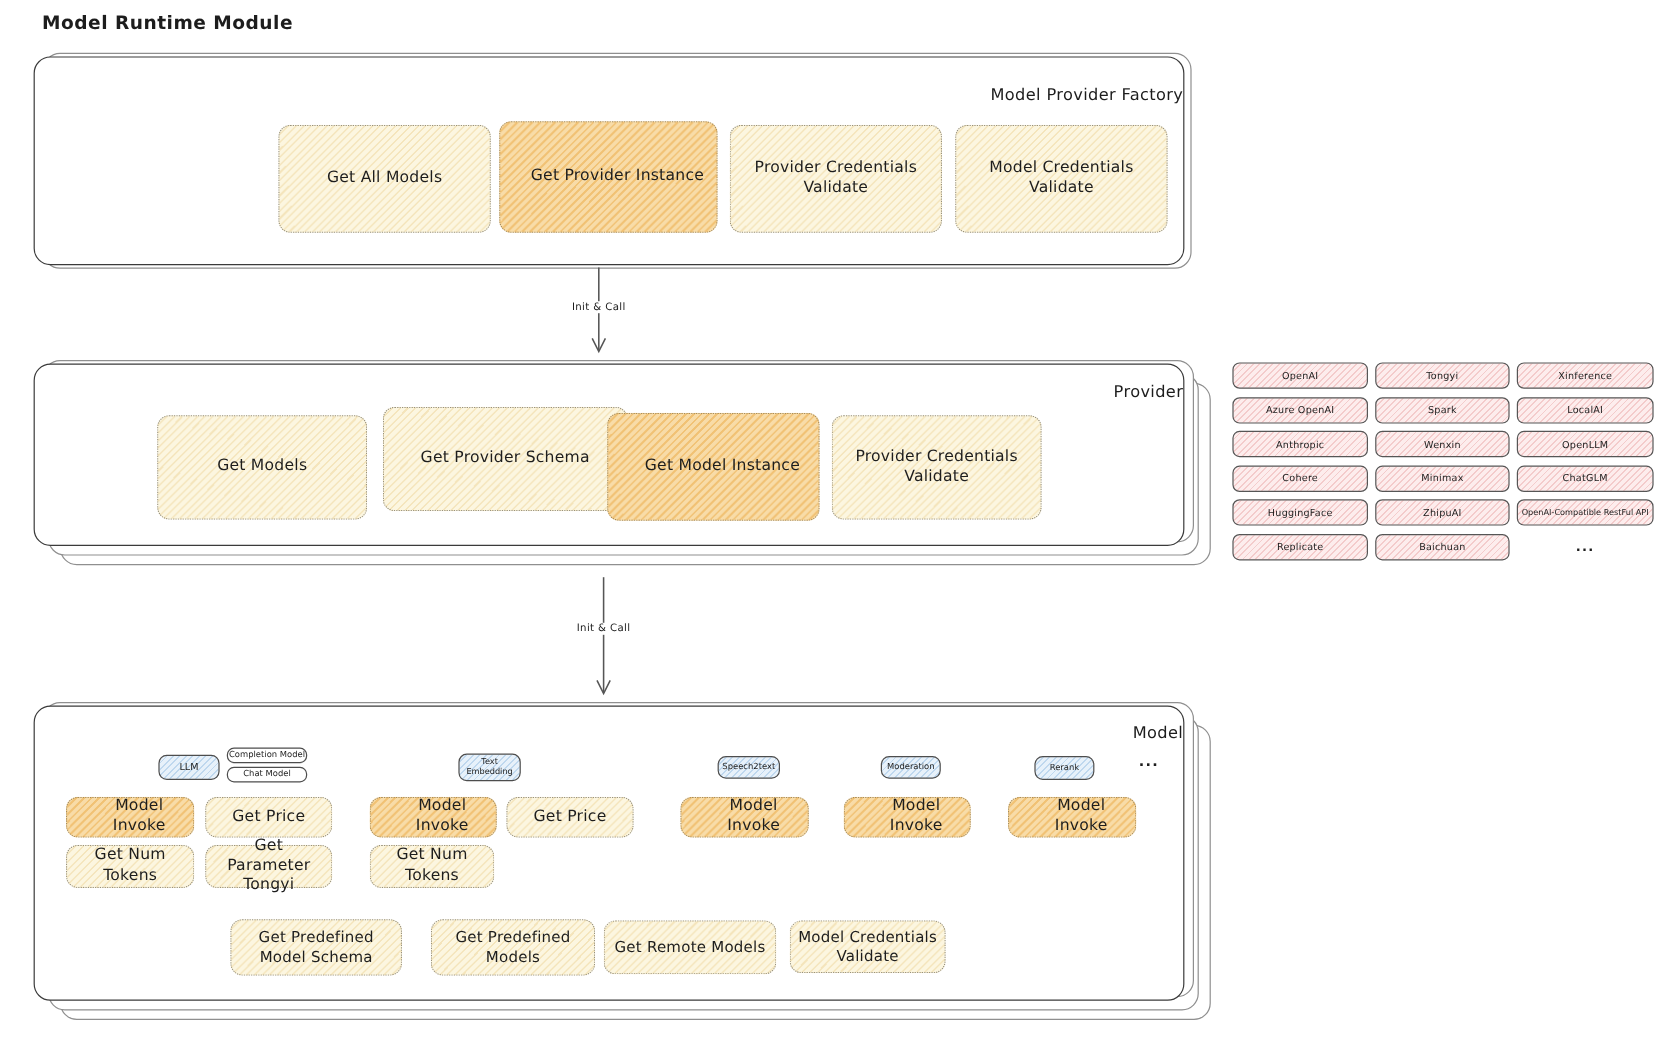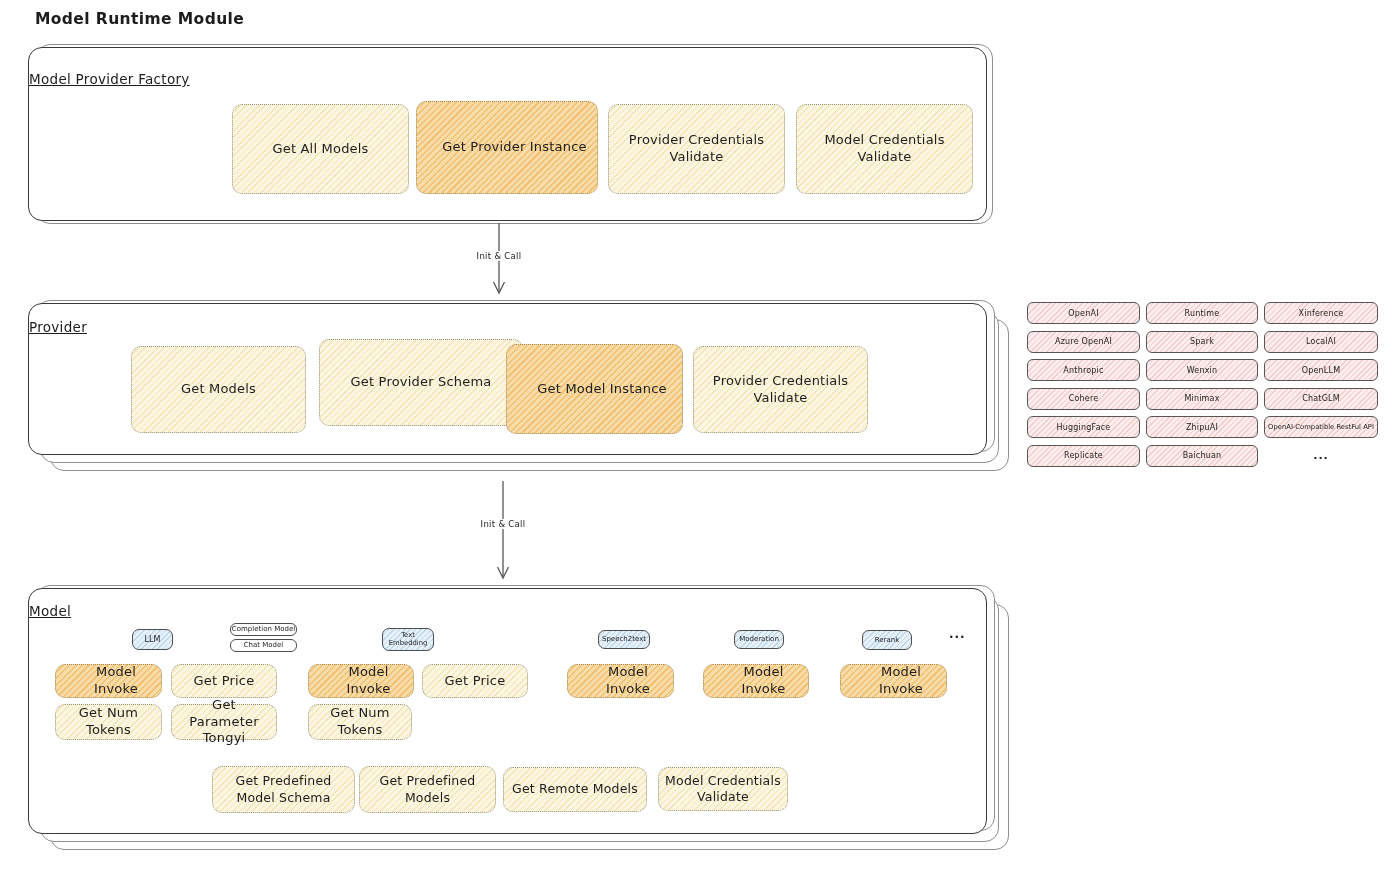--- a/index.html
+++ b/index.html
@@ -12,22 +12,22 @@
     font-size:15.5px; font-weight:bold; letter-spacing:0.4px;
   }
   
   .layer {
     position:absolute; border:1.3px solid #8f8f8f; border-radius:14px; background:#ffffff;
   }
   .container {
     position:absolute; border:1.4px solid #3b3b3b; border-radius:14px; background:#ffffff;
   }
   .container-title {
-    position:absolute; left:0; right:0; text-align:left;
-    font-size:13.5px; letter-spacing:0.3px;text-decoration:underline;
+    position:absolute; left:0; right:0; text-align:right;
+    font-size:13.5px; letter-spacing:0.3px;
   }
   
   .method {
     position:absolute; box-sizing:border-box; padding:2px 5px;
     display:flex; align-items:center; justify-content:center; text-align:center;
     border:1.6px dotted #97917e; border-radius:10px;
     font-size:13px; line-height:1.3; letter-spacing:0.2px;
     background:
       repeating-linear-gradient(135deg, rgba(224,182,89,0.28) 0 1.2px, rgba(224,182,89,0) 1.2px 4.5px),
       #fcf6e0;
@@ -46,21 +46,21 @@
     border:1.3px solid #4d4d4d; border-radius:7px;
     font-size:7.5px; line-height:1.15;
     background:
       repeating-linear-gradient(135deg, rgba(116,168,216,0.35) 0 1.1px, rgba(116,168,216,0) 1.1px 3.8px),
       #e7f1fa;
   }
   .subtag {
     position:absolute; box-sizing:border-box;
     display:flex; align-items:center; justify-content:center; text-align:center;
     border:1.2px solid #4d4d4d; border-radius:6px; background:#ffffff;
-    font-size:7px; line-height:1;margin-left:41px;
+    font-size:7px; line-height:1;
   }
   
   .catalog {
     position:absolute; left:1027px; top:302px;
     display:grid; grid-template-columns:113px 112px 114px;
     grid-auto-rows:22px; column-gap:6px; row-gap:6.5px;
   }
   .catalog-item {
     box-sizing:border-box;
     display:flex; align-items:center; justify-content:center; text-align:center;
@@ -112,21 +112,21 @@
   <div class="container" style="left:28px;top:303px;width:957px;height:150px">
     <div class="container-title" style="top:15px">Provider</div>
     <div class="method" style="left:102px;top:42px;width:175px;height:87px">Get Models</div>
     <div class="method" style="left:290px;top:35px;width:204px;height:87px">Get Provider Schema</div>
     <div class="method hl" style="left:477px;top:40px;width:177px;height:90px">Get Model Instance</div>
     <div class="method" style="left:664px;top:42px;width:175px;height:87px">Provider Credentials Validate</div>
   </div>
 
   <div class="catalog">
     <div class="catalog-item">OpenAI</div>
-    <div class="catalog-item">Runtime</div>
+    <div class="catalog-item">Tongyi</div>
     <div class="catalog-item">Xinference</div>
     <div class="catalog-item">Azure OpenAI</div>
     <div class="catalog-item">Spark</div>
     <div class="catalog-item">LocalAI</div>
     <div class="catalog-item">Anthropic</div>
     <div class="catalog-item">Wenxin</div>
     <div class="catalog-item">OpenLLM</div>
     <div class="catalog-item">Cohere</div>
     <div class="catalog-item">Minimax</div>
     <div class="catalog-item">ChatGLM</div>
@@ -143,21 +143,21 @@
     <path d="M2.5,86 L8,97 L13.5,86"></path>
   </svg>
   <div class="arrow-label" style="left:503px;top:519px">Init &amp; Call</div>
 
   <div class="layer" style="left:50px;top:604px;width:957px;height:244px"></div>
   <div class="layer" style="left:40px;top:596px;width:957px;height:244px"></div>
   <div class="layer" style="left:36px;top:585px;width:957px;height:244px"></div>
   <div class="container" style="left:28px;top:588px;width:957px;height:244px">
     <div class="container-title" style="top:14px">Model</div>
 
-    <div class="tag" style="left:103px;top:40px;width:41px;height:21px;font-size:8px">LLM</div>
+    <div class="tag" style="left:103px;top:40px;width:51px;height:21px;font-size:8px">LLM</div>
     <div class="subtag" style="left:160px;top:34px;width:67px;height:13px">Completion Model</div>
     <div class="subtag" style="left:160px;top:50px;width:67px;height:13px">Chat Model</div>
     <div class="tag" style="left:353px;top:39px;width:52px;height:23px;font-size:6.8px">Text Embedding</div>
     <div class="tag" style="left:569px;top:41px;width:52px;height:19px;font-size:7px">Speech2text</div>
     <div class="tag" style="left:705px;top:41px;width:50px;height:19px;font-size:7px">Moderation</div>
     <div class="tag" style="left:833px;top:41px;width:50px;height:20px;font-size:7px">Rerank</div>
     <div class="dots" style="left:920px;top:38px">...</div>
 
     <div class="method hl" style="left:26px;top:75px;width:107px;height:34px">Model Invoke</div>
     <div class="method" style="left:142px;top:75px;width:106px;height:34px">Get Price</div>
@@ -165,19 +165,19 @@
     <div class="method" style="left:142px;top:115px;width:106px;height:36px">Get Parameter Tongyi</div>
 
     <div class="method hl" style="left:279px;top:75px;width:106px;height:34px">Model Invoke</div>
     <div class="method" style="left:393px;top:75px;width:106px;height:34px">Get Price</div>
     <div class="method" style="left:279px;top:115px;width:104px;height:36px">Get Num Tokens</div>
 
     <div class="method hl" style="left:538px;top:75px;width:107px;height:34px">Model Invoke</div>
     <div class="method hl" style="left:674px;top:75px;width:106px;height:34px">Model Invoke</div>
     <div class="method hl" style="left:811px;top:75px;width:107px;height:34px">Model Invoke</div>
 
-    <div class="method" style="left:183px;top:177px;width:143px;height:47px;font-size:12.5px">Get Predefined Model Schema</div>
+    <div class="method" style="left:163px;top:177px;width:143px;height:47px;font-size:12.5px">Get Predefined Model Schema</div>
     <div class="method" style="left:474px;top:178px;width:144px;height:45px;font-size:12.5px">Get Remote Models</div>
     <div class="method" style="left:330px;top:177px;width:137px;height:47px;font-size:12.5px">Get Predefined Models</div>
     <div class="method" style="left:629px;top:178px;width:130px;height:44px;font-size:12.5px">Model Credentials Validate</div>
   </div>
 
 </div>
 
 </body></html>

